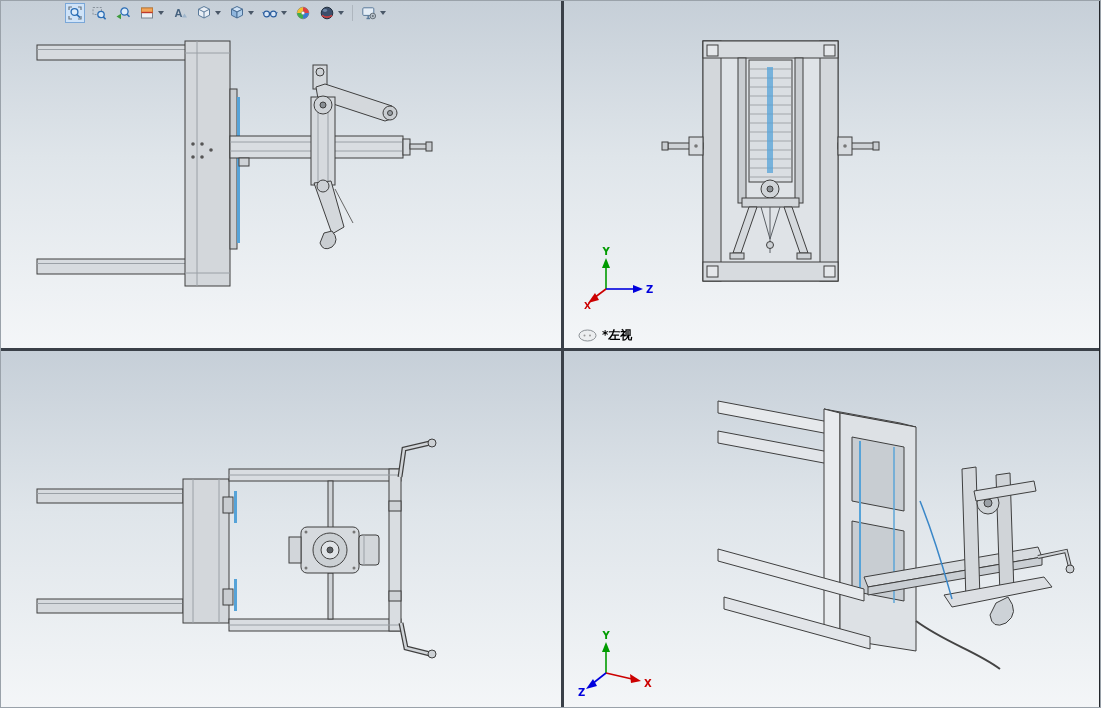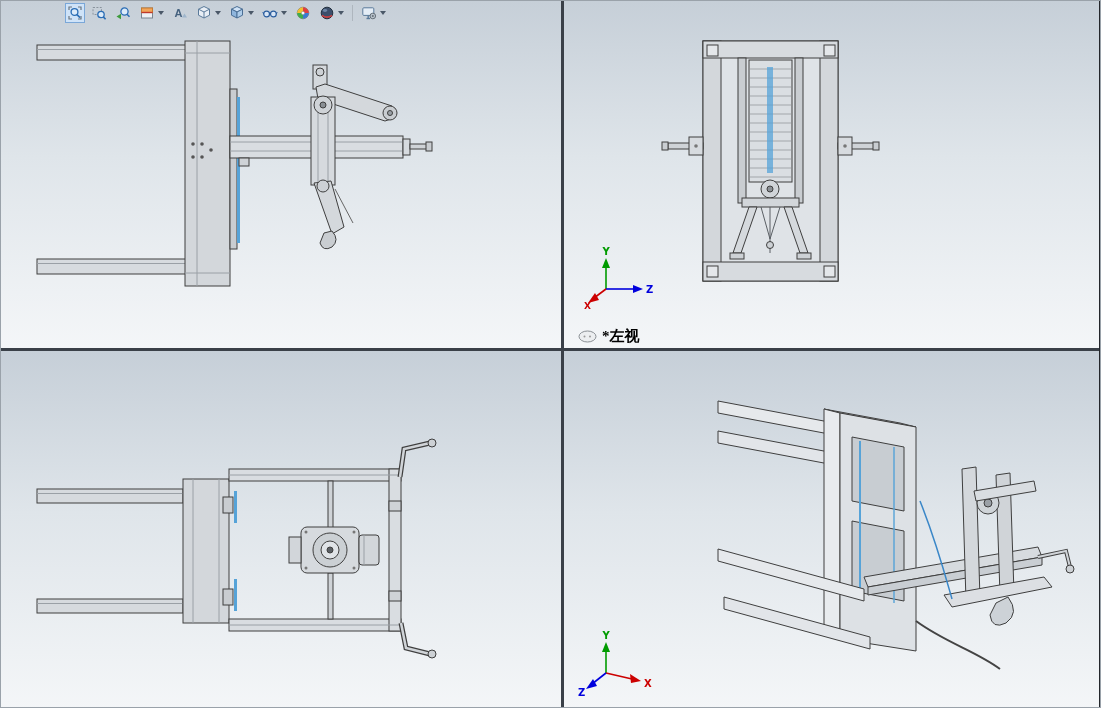--- a/index.html
+++ b/index.html
@@ -35,21 +35,21 @@
   .caret{
     width:0; height:0; margin-left:3px;
     border-left:3.5px solid transparent; border-right:3.5px solid transparent;
     border-top:4px solid #4a5868;
   }
   .tb-sep{ width:1px; height:16px; background:#aeb6be; margin:0 2px; }
 
   
   .view-label{
     position:absolute; left:14px; top:326px; display:flex; align-items:center; gap:4px;
-    font-size:15px; font-weight:600; color:#000;font-family:Liberation Serif, serif;
+    font-size:12px; font-weight:600; color:#000;
   }
   .triad-text{ font-weight:bold; }
 </style>
 </head>
 <body>
 
 <div class="screen">
 
   <div class="viewport vp-tl">
     <svg class="model-svg" width="560" height="347" viewBox="0 0 560 347">

